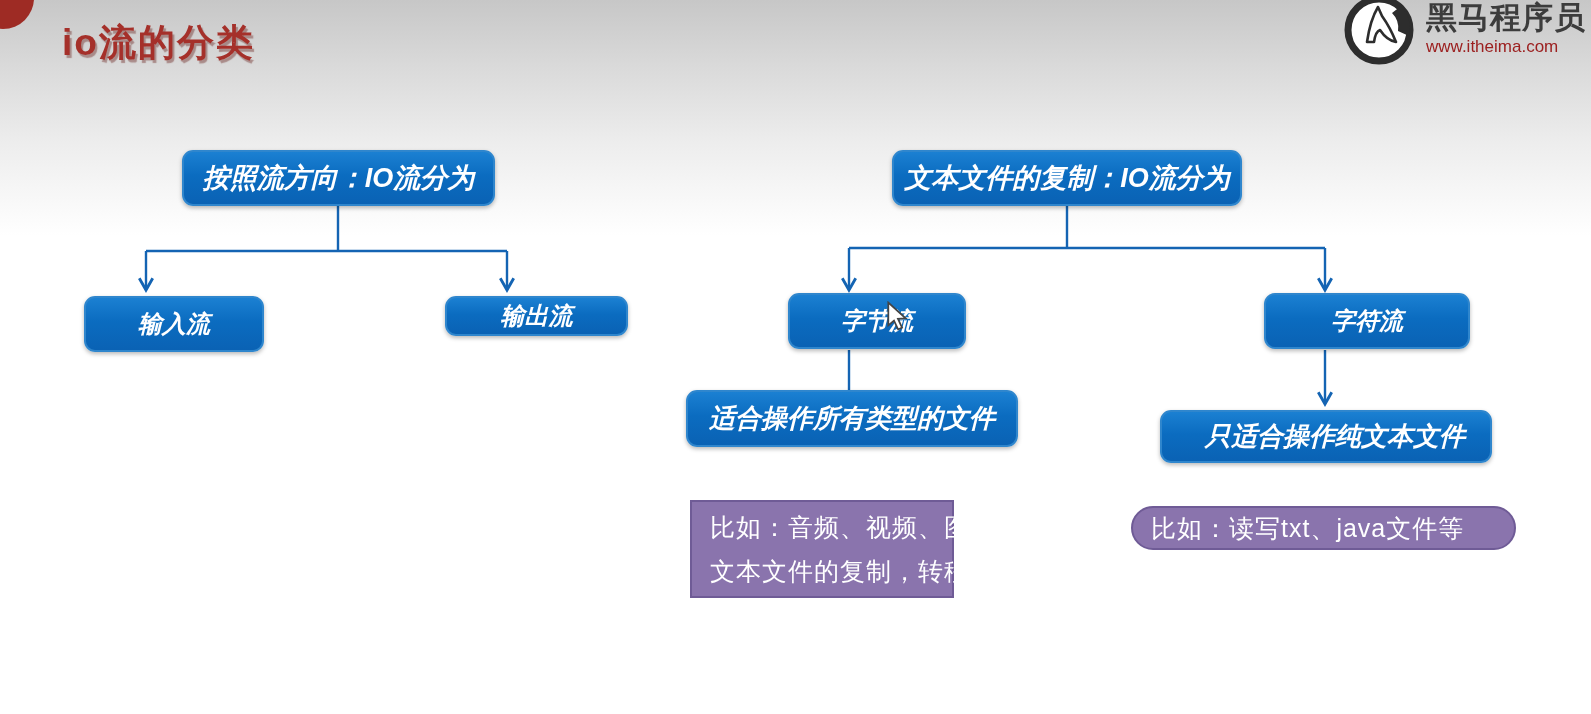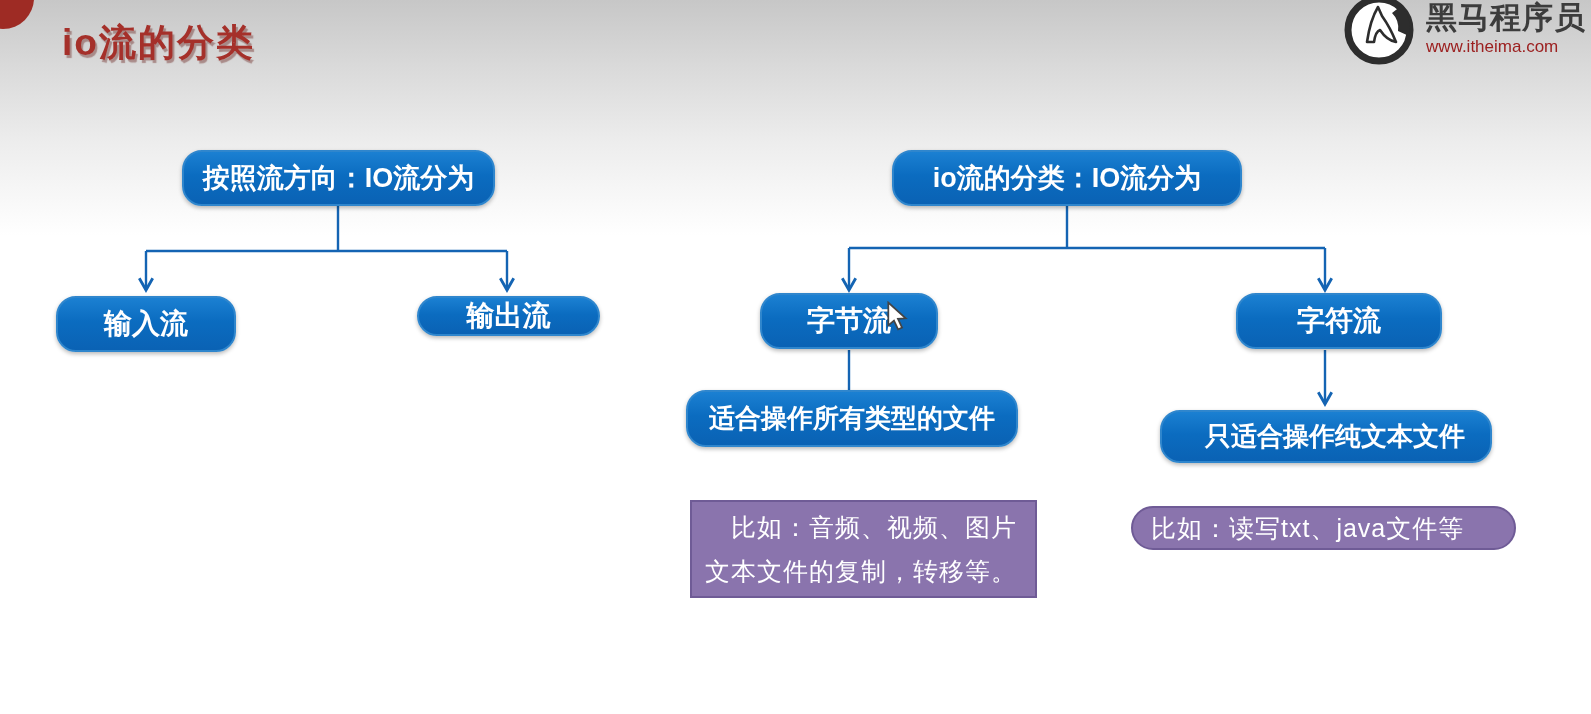--- a/index.html
+++ b/index.html
@@ -25,26 +25,27 @@
   }
   .brand-logo{width:76px;height:76px;flex:0 0 auto;}
   .brand-text{margin-left:9px;padding-top:10px;line-height:1.05;white-space:nowrap;}
   .brand-name{font-size:31px;font-weight:700;color:#3c3c3c;letter-spacing:1px;}
   .brand-url{font-size:17px;color:#9c2020;margin-top:3px;}
   .connectors{position:absolute;left:0;top:0;width:1591px;height:714px;pointer-events:none;}
   .node{
     position:absolute;display:flex;align-items:center;justify-content:center;
     color:#fff;font-weight:700;text-align:center;
     background:linear-gradient(180deg,#1b80d2 0%,#0b6cc0 45%,#0a62b4 100%);
-    border:2px solid #2f86cd;border-radius:20px;
+    border:2px solid #2f86cd;border-radius:11px;
     box-shadow:0 2px 4px rgba(0,0,0,0.28);
     box-sizing:border-box;
+    font-style:italic;
   }
   .node.root{font-size:27px;}
-  .node.child{font-size:28px;}
+  .node.child{font-size:24px;margin-left:28px;}
   .node.note{font-size:26px;}
   .purple{
     position:absolute;background:#8a74ad;border:2px solid #6f5b96;
     color:#fff;box-sizing:border-box;display:flex;flex-direction:column;justify-content:center;
     font-size:25px;font-weight:500;letter-spacing:1px;
   }
   .purple .line{padding:0 18px;line-height:44px;white-space:nowrap;}
   .cursor{position:absolute;left:884px;top:301px;width:26px;height:30px;}
 </style>
 </head>
@@ -85,28 +86,28 @@
       <line x1="1325" y1="248" x2="1325" y2="290" marker-end="url(#arr)"></line>
       <line x1="849" y1="350" x2="849" y2="404" marker-end="url(#arr)"></line>
       <line x1="1325" y1="350" x2="1325" y2="404" marker-end="url(#arr)"></line>
     </g>
   </svg>
 
   <div class="node root" style="left:182px;top:150px;width:313px;height:56px;">按照流方向：IO流分为</div>
   <div class="node child" style="left:56px;top:296px;width:180px;height:56px;">输入流</div>
   <div class="node child" style="left:417px;top:296px;width:183px;height:40px;">输出流</div>
 
-  <div class="node root" style="left:892px;top:150px;width:350px;height:56px;">io流的分类：IO流分为</div>
+  <div class="node root" style="left:892px;top:150px;width:350px;height:56px;">文本文件的复制：IO流分为</div>
   <div class="node child" style="left:760px;top:293px;width:178px;height:56px;">字节流</div>
   <div class="node child" style="left:1236px;top:293px;width:206px;height:56px;">字符流</div>
 
   <div class="node note" style="left:686px;top:390px;width:332px;height:57px;">适合操作所有类型的文件</div>
   <div class="node note" style="left:1160px;top:410px;width:332px;height:53px;padding-left:18px;">只适合操作纯文本文件</div>
 
-  <div class="purple" style="left:690px;top:500px;width:347px;height:98px;align-items:flex-end;">
+  <div class="purple" style="left:690px;top:500px;width:264px;height:98px;">
     <div class="line">比如：音频、视频、图片</div>
     <div class="line">文本文件的复制，转移等。</div>
   </div>
   <div class="purple" style="left:1131px;top:506px;width:385px;height:44px;border-radius:24px;">
     <div class="line">比如：读写txt、java文件等</div>
   </div>
 
   <svg class="cursor" viewBox="0 0 13 19">
     <path d="M1,1 L1,15.5 L4.6,12.4 L7.2,18 L9.7,16.8 L7.1,11.3 L12,11 Z" fill="#ffffff" stroke="#444444" stroke-width="1.1"></path>
   </svg>

